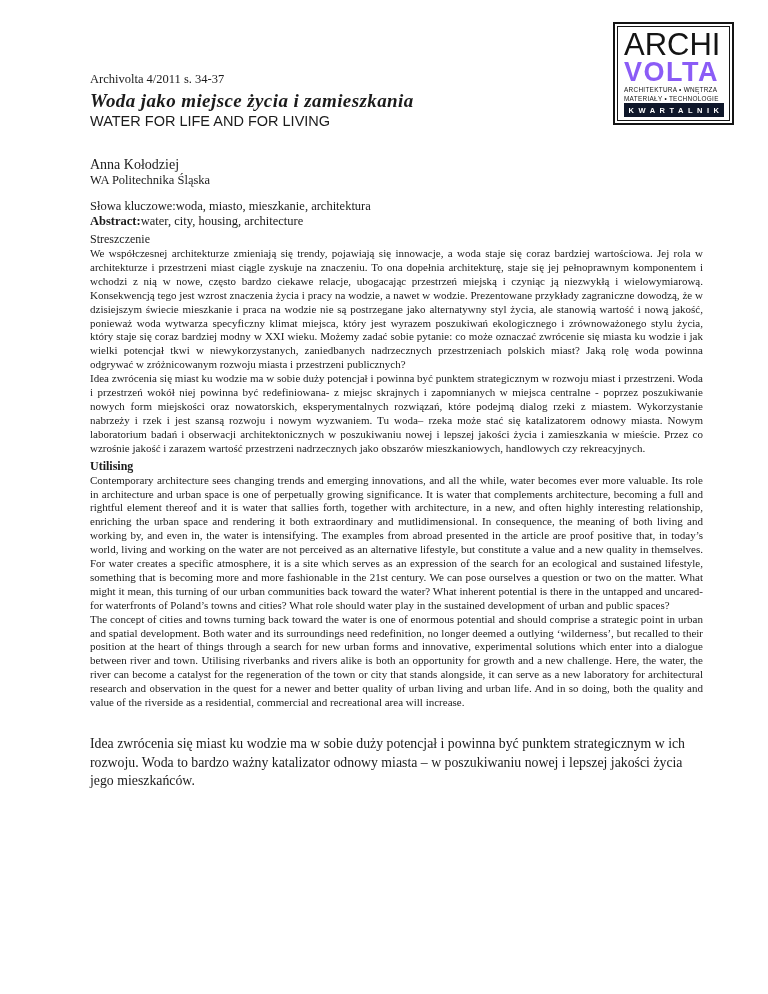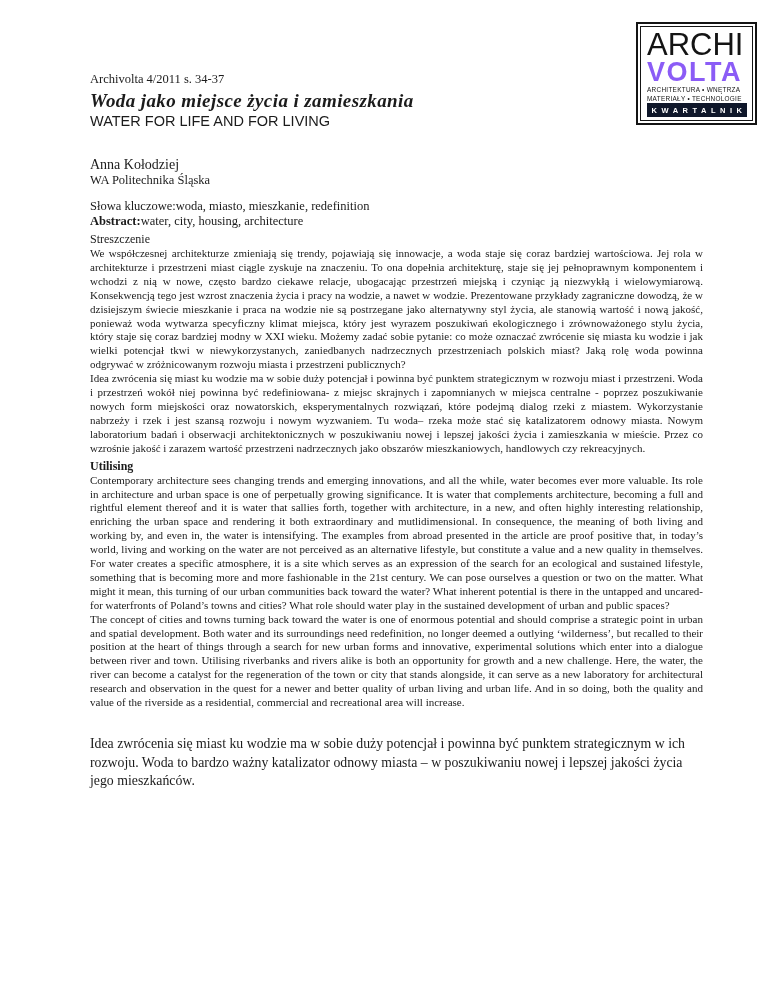--- a/index.html
+++ b/index.html
@@ -8,21 +8,21 @@
     width: 768px; height: 994px;
     position: relative;
     font-family: "Liberation Serif", serif;
     color: #1b1b1b;
     overflow: hidden;
   }
   .page { position: absolute; inset: 0; background: #ffffff; }
 
   
   .logo-box {
-    position: absolute; left: 636px; top: 22px;
+    position: absolute; left: 613px; top: 22px;
     width: 121px; height: 103px;
     border: 2px solid #141414;
     padding: 2px;
     background: #ffffff;
   }
   .logo-inner {
     width: 100%; height: 100%;
     border: 1px solid #141414;
     display: flex; flex-direction: column;
     padding: 3px 5px 0 6px;
@@ -112,21 +112,21 @@
     <p class="source-line">Archivolta 4/2011 s. 34-37</p>
     <h1 class="title-pl">Woda jako miejsce życia i zamieszkania</h1>
     <h2 class="title-en">WATER FOR LIFE AND FOR LIVING</h2>
 
     <div class="author-block">
       <p class="author-name">Anna Kołodziej</p>
       <p class="affiliation">WA Politechnika Śląska</p>
     </div>
 
     <div class="kw-block">
-      <p class="kw-line"><span class="kw-label">Słowa kluczowe:</span><span>woda, miasto, mieszkanie, redefinition</span></p>
+      <p class="kw-line"><span class="kw-label">Słowa kluczowe:</span><span>woda, miasto, mieszkanie, architektura</span></p>
       <p class="kw-line"><span class="kw-label bold">Abstract:</span><span>water, city, housing, architecture</span></p>
     </div>
 
     <div class="section">
       <p class="section-heading">Streszczenie</p>
       <p class="body-text">We współczesnej architekturze zmieniają się trendy, pojawiają się innowacje, a woda staje się coraz bardziej wartościowa. Jej rola w architekturze i przestrzeni miast ciągle zyskuje na znaczeniu. To ona dopełnia architekturę, staje się jej pełnoprawnym komponentem i wchodzi z nią w nowe, często bardzo ciekawe relacje, ubogacając przestrzeń miejską i czyniąc ją niezwykłą i wielowymiarową. Konsekwencją tego jest wzrost znaczenia życia i pracy na wodzie, a nawet w wodzie. Prezentowane przykłady zagraniczne dowodzą, że w dzisiejszym świecie mieszkanie i praca na wodzie nie są postrzegane jako alternatywny styl życia, ale stanowią wartość i nową jakość, ponieważ woda wytwarza specyficzny klimat miejsca, który jest wyrazem poszukiwań ekologicznego i zrównoważonego stylu życia, który staje się coraz bardziej modny w XXI wieku. Możemy zadać sobie pytanie: co może oznaczać zwrócenie się miasta ku wodzie i jak wielki potencjał tkwi w niewykorzystanych, zaniedbanych nadrzecznych przestrzeniach polskich miast? Jaką rolę woda powinna odgrywać w zróżnicowanym rozwoju miasta i przestrzeni publicznych?</p>
       <p class="body-text">Idea zwrócenia się miast ku wodzie ma w sobie duży potencjał i powinna być punktem strategicznym w rozwoju miast i przestrzeni. Woda i przestrzeń wokół niej powinna być redefiniowana- z miejsc skrajnych i zapomnianych w miejsca centralne - poprzez poszukiwanie nowych form miejskości oraz nowatorskich, eksperymentalnych rozwiązań, które podejmą dialog rzeki z miastem. Wykorzystanie nabrzeży i rzek i jest szansą rozwoju i nowym wyzwaniem. Tu woda– rzeka może stać się katalizatorem odnowy miasta. Nowym laboratorium badań i obserwacji architektonicznych w poszukiwaniu nowej i lepszej jakości życia i zamieszkania w mieście. Przez co wzrośnie jakość i zarazem wartość przestrzeni nadrzecznych jako obszarów mieszkaniowych, handlowych czy rekreacyjnych.</p>
     </div>
 
     <div class="section">

